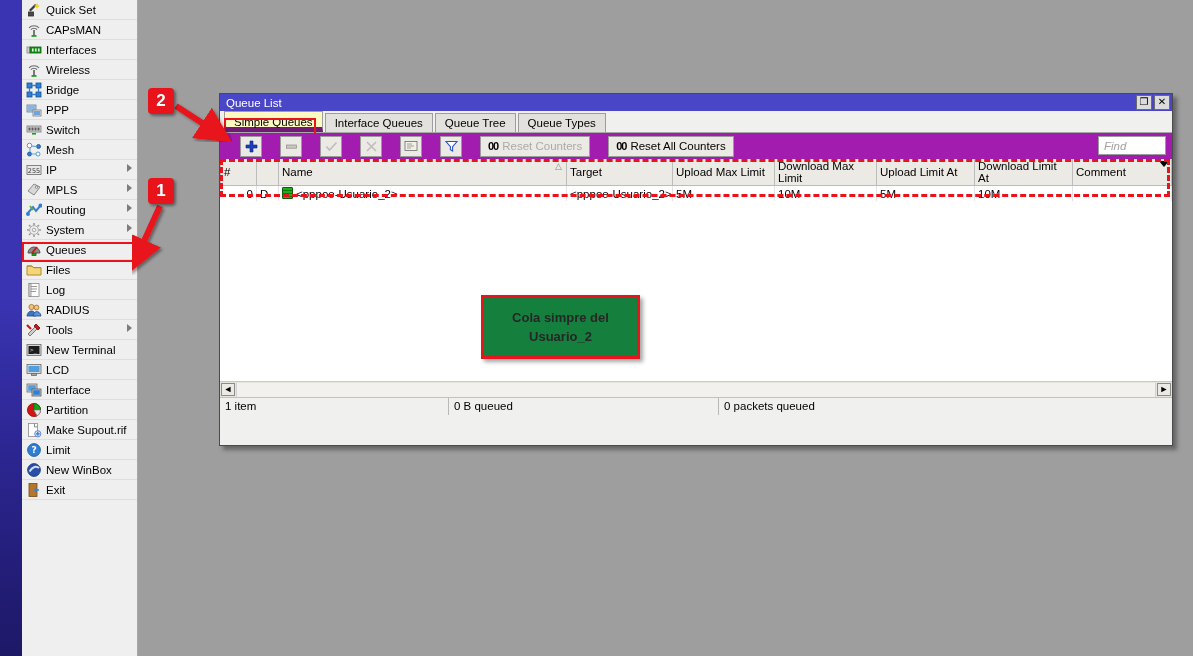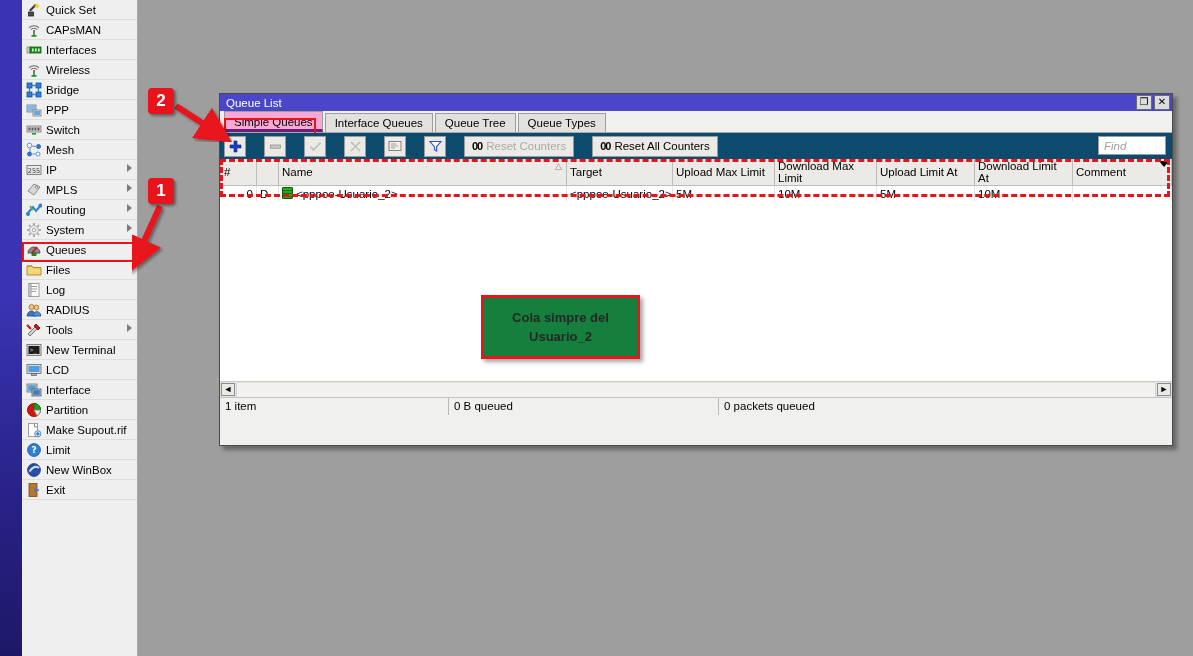--- a/index.html
+++ b/index.html
@@ -76,30 +76,30 @@
   
   #qw-tabs{
     height:22px;background:#f0f0ee;border-bottom:1px solid #a8a8a8;
     display:flex;align-items:flex-end;padding-left:4px;box-sizing:border-box;
   }
   .qtab{
     height:19px;line-height:19px;padding:0 9px;margin-right:2px;
     background:#e2e1dd;border:1px solid #9d9d9d;border-bottom:none;
     font-size:11.5px;color:#000;box-sizing:border-box;
   }
-  .qtab.active{background:#f9a8d4;height:21px;line-height:21px;border-bottom:3px solid #701a75;}
+  .qtab.active{background:#fef9c3;height:21px;line-height:21px;border-bottom:5px solid #701a75;}
   #tab-highlight{
     position:absolute;left:4px;top:24px;width:92px;height:22px;
     border:2px solid #e8131b;box-sizing:border-box;pointer-events:none;
   }
 
   
   #qw-toolbar{
-    height:26px;background:#0c4a6e;display:flex;align-items:center;
-    padding:2px 4px;box-sizing:border-box;gap:18px;position:relative;
+    height:26px;background:#a21caf;display:flex;align-items:center;
+    padding:2px 20px;box-sizing:border-box;gap:18px;position:relative;
   }
   .tb-btn{
     width:22px;height:21px;background:#eceae4;border:1px solid #9b9b9b;
     display:flex;align-items:center;justify-content:center;
     box-sizing:border-box;
   }
   .tb-btn.wide{width:auto;padding:0 7px;font-size:11.5px;gap:4px;}
   .tb-btn.disabled{color:#aaa;}
   .oo{font-weight:bold;font-size:11px;letter-spacing:-1px;}
   #find-box{

